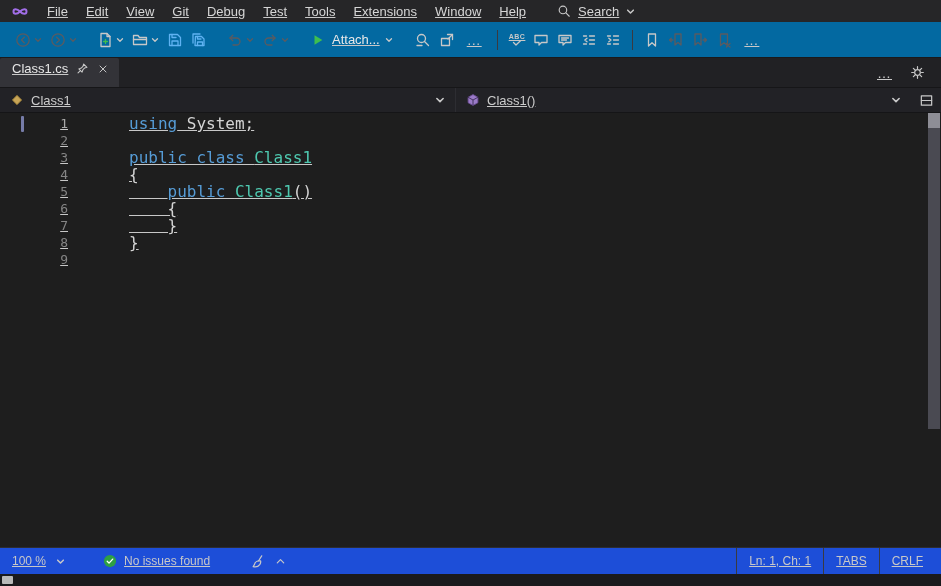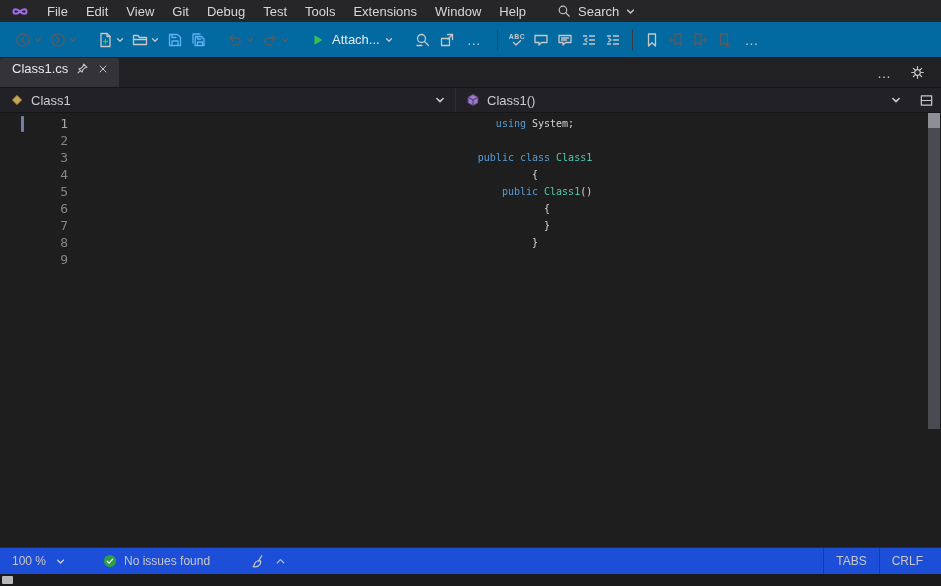--- a/index.html
+++ b/index.html
@@ -2,21 +2,21 @@
 <html><head>
 <meta charset="utf-8">
 <style>
   * { box-sizing: border-box; margin: 0; padding: 0; }
   html,body { width: 941px; height: 586px; }
   body {
     font-family: "Liberation Sans", sans-serif;
     background: #1E1E1E; color: #C8C8C8; overflow: hidden;
     -webkit-font-smoothing: antialiased;
   }
-  .window { width: 941px; height: 586px; display: flex; flex-direction: column; background: #1E1E1E; }
+  .window { width: 941px; height: 586px; display: flex; flex-direction: column; background: #1E1E1E; text-decoration: underline; }
 
   
   .menubar {
     height: 22px; flex: 0 0 22px; background: #262628;
     display: flex; align-items: center; padding-left: 8px; font-size: 13px; color: #D6D6D6;
   }
   .vs-logo { width: 24px; height: 16px; display: flex; align-items: center; justify-content: center; margin-right: 6px; }
   .menus { display: flex; align-items: center; height: 100%; }
   .menu-item { padding: 0 9px; height: 100%; display: flex; align-items: center; cursor: default; }
   .search-menu { margin-left: 14px; display: flex; align-items: center; gap: 7px; padding: 16px 8px; height: 100%; }
@@ -65,21 +65,21 @@
 
   
   .editor { flex: 1 1 auto; display: flex; position: relative; background: #1E1E1E; overflow: hidden; }
   .gutter { width: 80px; flex: 0 0 80px; padding-top: 2px; position: relative; }
   .ln { height: 17px; line-height: 17px; text-align: right; padding-right: 12px;
         font-family: "DejaVu Sans Mono", monospace; font-size: 13px; color: #858585; }
   .ln.active { color: #A8A8A8; }
   .caret-margin-bar { position: absolute; left: 21px; top: 3px; width: 3px; height: 16px; background: #767CA8; border-radius: 1px; }
   .code { flex: 1 1 auto; padding: 2px 0 0 49px; }
   .code-line { height: 17px; line-height: 17px; white-space: pre;
-               font-family: "DejaVu Sans Mono", monospace; font-size: 10px; color: #D4D4D4; text-align: center; }
+               font-family: "DejaVu Sans Mono", monospace; font-size: 16px; color: #D4D4D4; }
   .scrollbar { position: absolute; right: 0; top: 0; width: 14px; height: 100%; background: #1E1E1E; }
   .scroll-thumb { position: absolute; top: 0; left: 1px; width: 12px; height: 316px; background: #4A4A52; }
   .scroll-caret-mark { position: absolute; top: 0; left: 0; width: 100%; height: 15px; background: #8E8E96; }
 
   
   .bottombar {
     height: 27px; flex: 0 0 27px; background: #1d4ed8; border-top: 1px solid #2D2D32;
     display: flex; font-size: 12px; color: #C8C8C8;
   }
   .zoom-ctl { display: flex; align-items: center; gap: 10px; padding: 0 12px; height: 100%; }
@@ -405,20 +405,23 @@
         <path d="M9.2 7.2c-2.2.3-4 2-4.6 4.3l-1.2 2c2.6.6 5.4 0 7-2.2.9-1.2 1.2-2.7.9-4z"></path>
       </svg>
     </div>
     <div class="expand-btn">
       <svg class="ic c-norm" width="11" height="11" viewBox="0 0 12 12">
           <path d="M2.5 7.5 6 4l3.5 3.5"></path>
         </svg>
     </div>
     <div class="bb-right">
       <div class="bb-item">
+          <span>Ln: 1, Ch: 1</span>
+        </div>
+      <div class="bb-item">
           <span>TABS</span>
         </div>
       <div class="bb-item">
           <span>CRLF</span>
         </div>
     </div>
   </div>
 
   <div class="bottomstrip">
     <div class="strip-box"></div>

